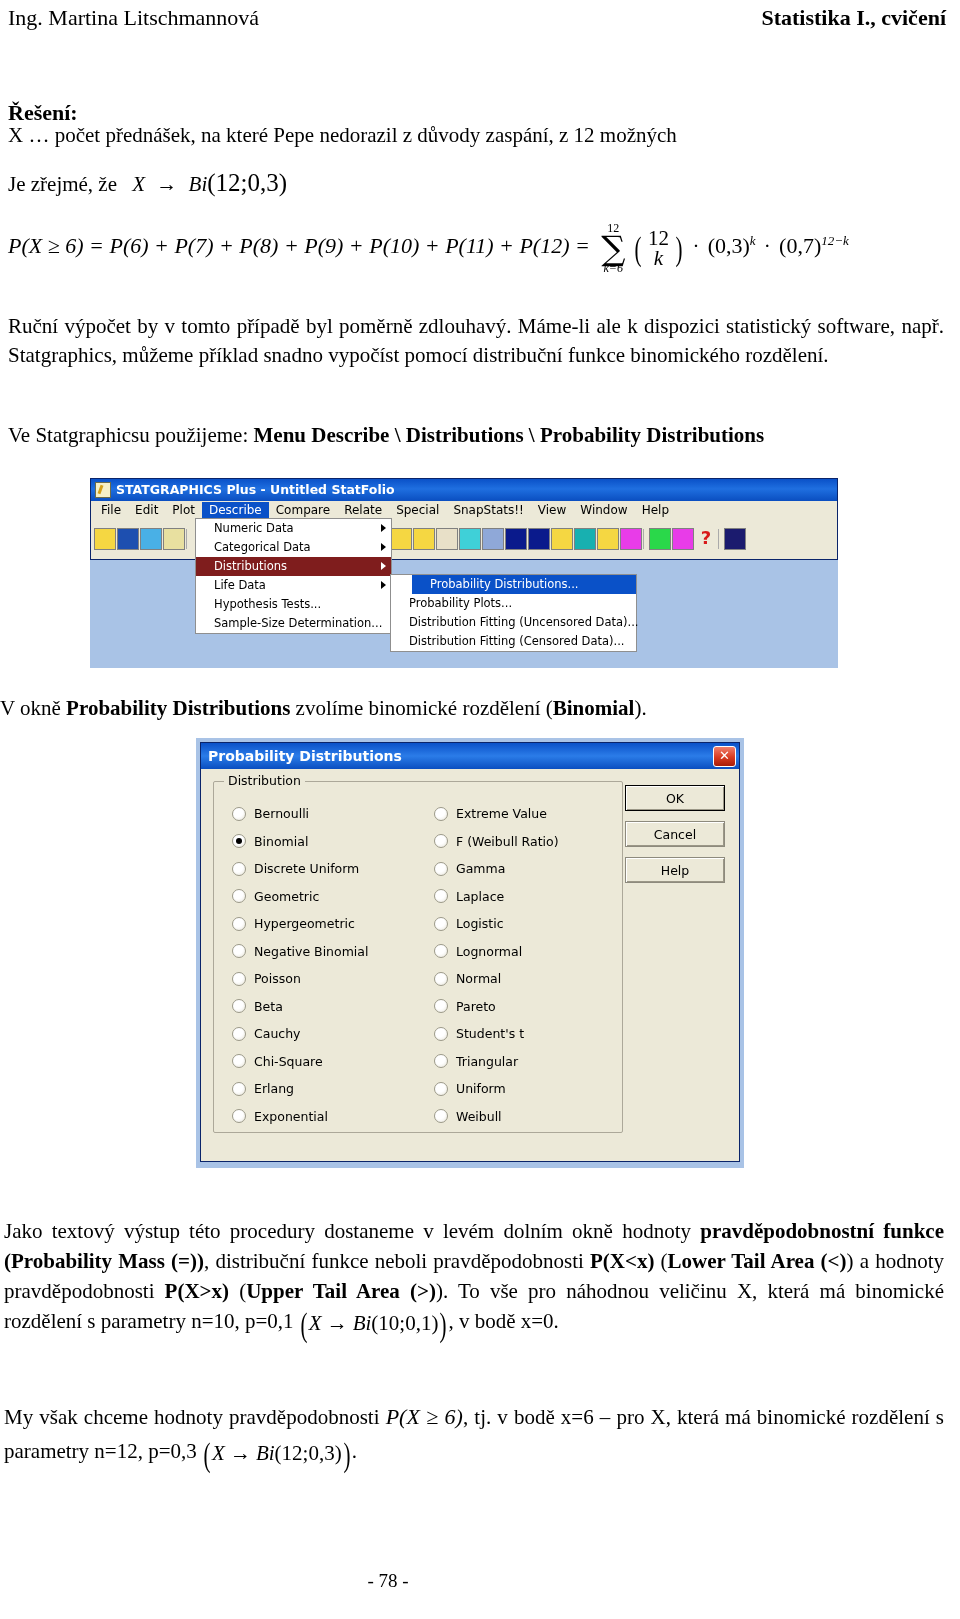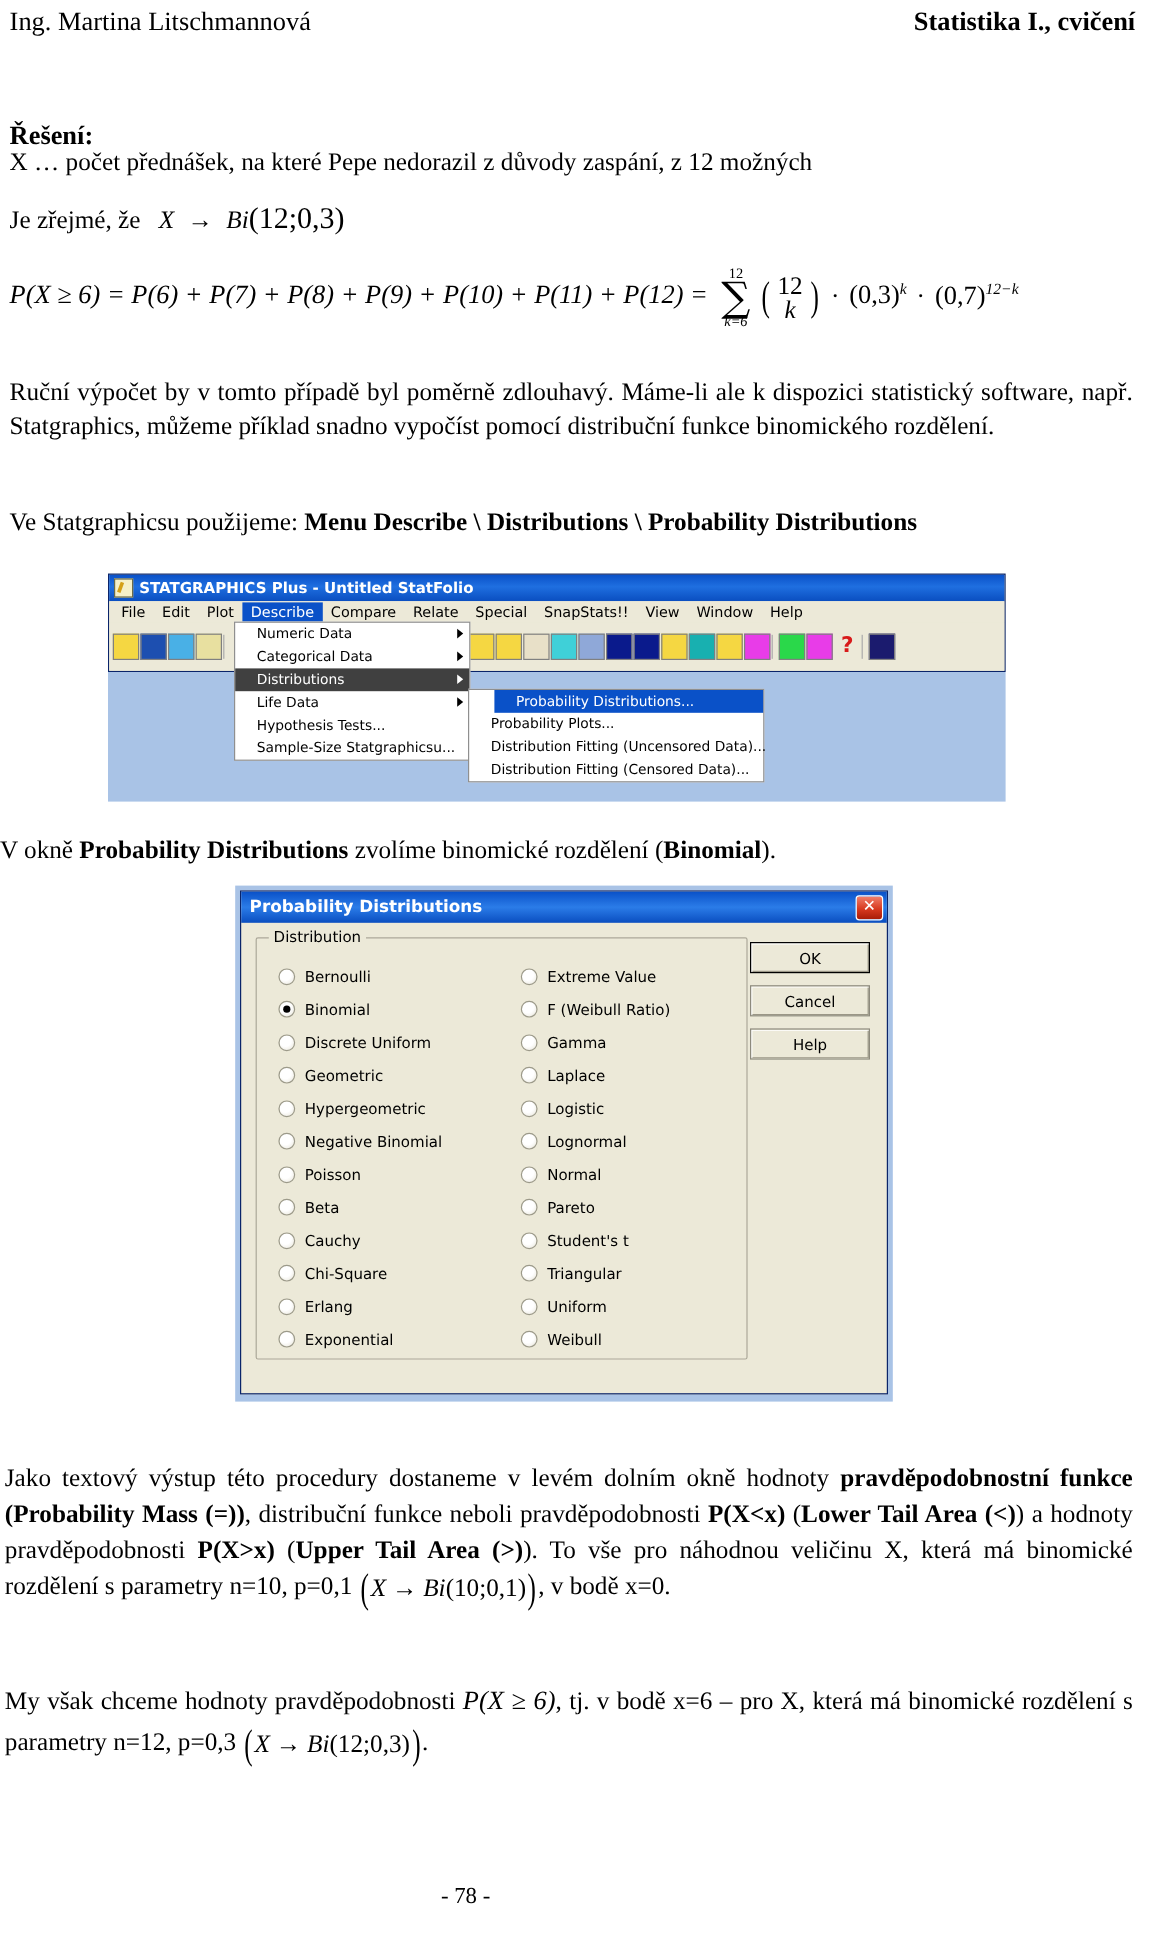--- a/index.html
+++ b/index.html
@@ -166,21 +166,21 @@
   .sg-menu1 .mi, .sg-menu2 .mi {
     height: 19px;
     line-height: 19px;
     padding-left: 18px;
     padding-right: 4px;
     position: relative;
     white-space: nowrap;
     color: #000;
   }
   .sg-menu1 .mi.sel {
-    background: #404040;
+    background: #7f1d1d;
     color: #ffffff;
   }
   .arrow {
     position: absolute;
     right: 5px; top: 5px;
     width: 0; height: 0;
     border-left: 5px solid #000;
     border-top: 4px solid transparent;
     border-bottom: 4px solid transparent;
   }
@@ -430,21 +430,21 @@
         <span class="arrow"></span>
       </div>
       <div class="mi">
         <span>Life Data</span>
         <span class="arrow"></span>
       </div>
       <div class="mi">
         <span>Hypothesis Tests...</span>
       </div>
       <div class="mi">
-        <span>Sample-Size Statgraphicsu...</span>
+        <span>Sample-Size Determination...</span>
       </div>
     </div>
 
     <div class="sg-menu2">
       <div class="mi sel">
         <span>Probability Distributions...</span>
       </div>
       <div class="mi">
         <span>Probability Plots...</span>
       </div>

